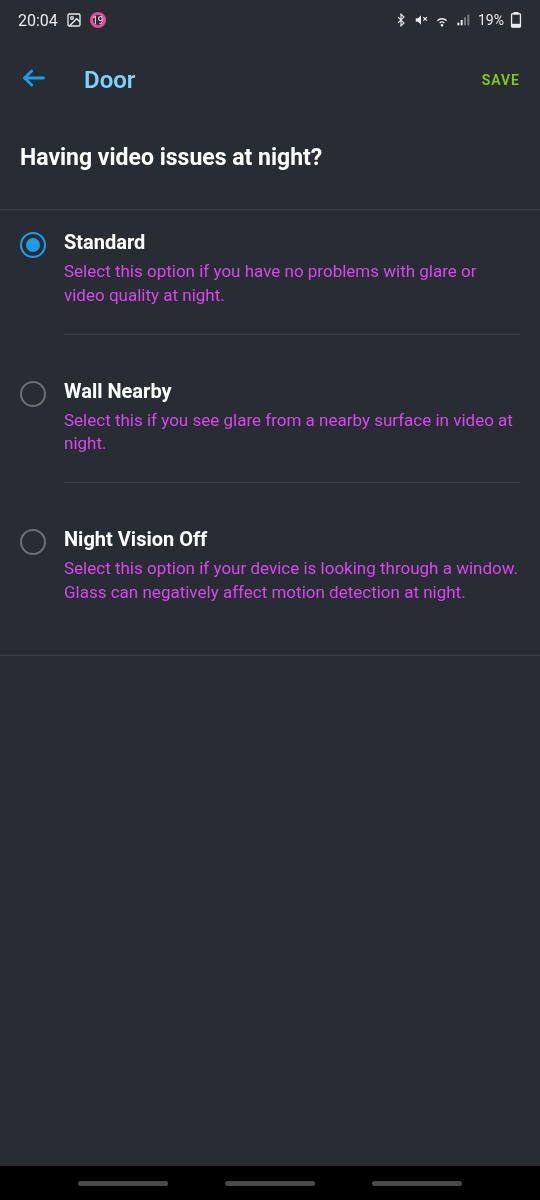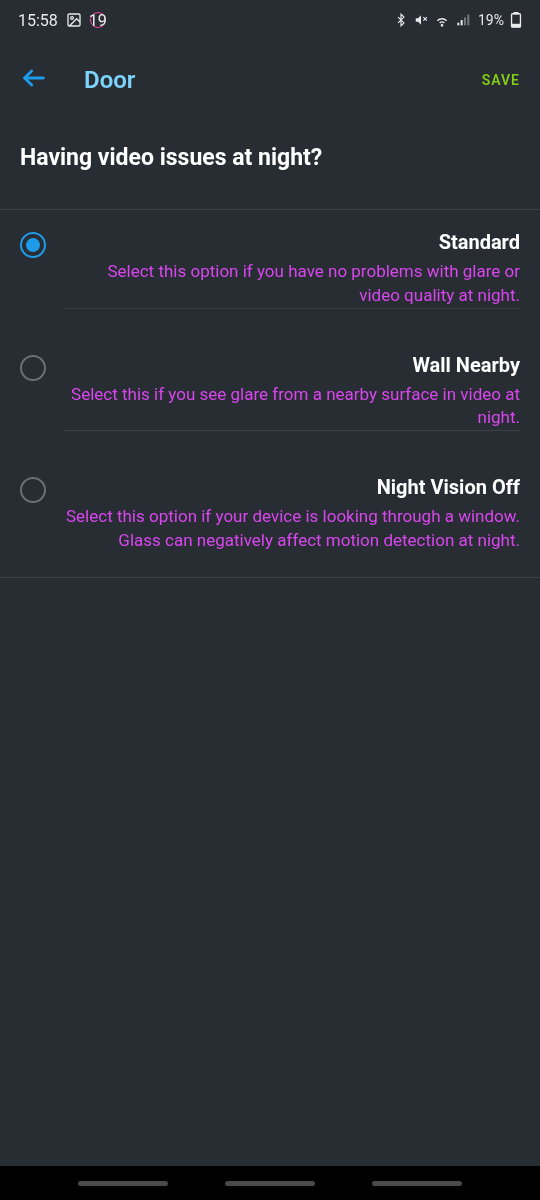--- a/index.html
+++ b/index.html
@@ -17,23 +17,23 @@
     align-items: center;
     justify-content: space-between;
     padding: 0 18px;
     font-size: 16px;
     color: #e8eaed;
   }
   .status-left { display: flex; align-items: center; gap: 8px; }
   .status-right { display: flex; align-items: center; gap: 6px; font-size: 14px; }
   .status-icon { display: inline-flex; align-items: center; }
   .badge {
-    border: 1px solid #ec4899;
+    border: 3px solid #ec4899;
     border-radius: 50%;
-    font-size: 16px;
+    font-size: 10px;
     width: 16px;
     height: 16px;
     display: inline-flex;
     align-items: center;
     justify-content: center;
   }
   .app-bar {
     height: 80px;
     display: flex;
     align-items: center;
@@ -80,21 +80,21 @@
   }
   .option {
     display: flex;
     padding: 20px 20px 24px 20px;
     gap: 18px;
     cursor: pointer;
   }
   .option-body {
     flex: 1;
     border-bottom: 1px solid #3b4047;
-    text-align: right;
+    padding-bottom: 26px;
   }
   .option:last-child .option-body { border-bottom: none; }
   .options-wrap { border-bottom: 1px solid #3b4047; }
   .radio {
     width: 26px;
     height: 26px;
     border: 2px solid #6c7076;
     border-radius: 50%;
     flex-shrink: 0;
     margin-top: 2px;
@@ -136,21 +136,21 @@
     height: 5px;
     background: #4a4a4a;
     border-radius: 3px;
   }
 </style>
 </head>
 <body>
 
 <div class="status-bar">
   <div class="status-left">
-    <span>15:58</span>
+    <span>20:04</span>
     <span class="status-icon">
       <svg width="16" height="16" viewBox="0 0 24 24" fill="none" stroke="#e8eaed" stroke-width="2">
           <rect x="3" y="3" width="18" height="18" rx="2"></rect>
           <circle cx="9" cy="9" r="2"></circle>
           <path d="M21 15l-5-5L5 21"></path>
         </svg>
     </span>
     <span class="badge">19</span>
   </div>
   <div class="status-right">

